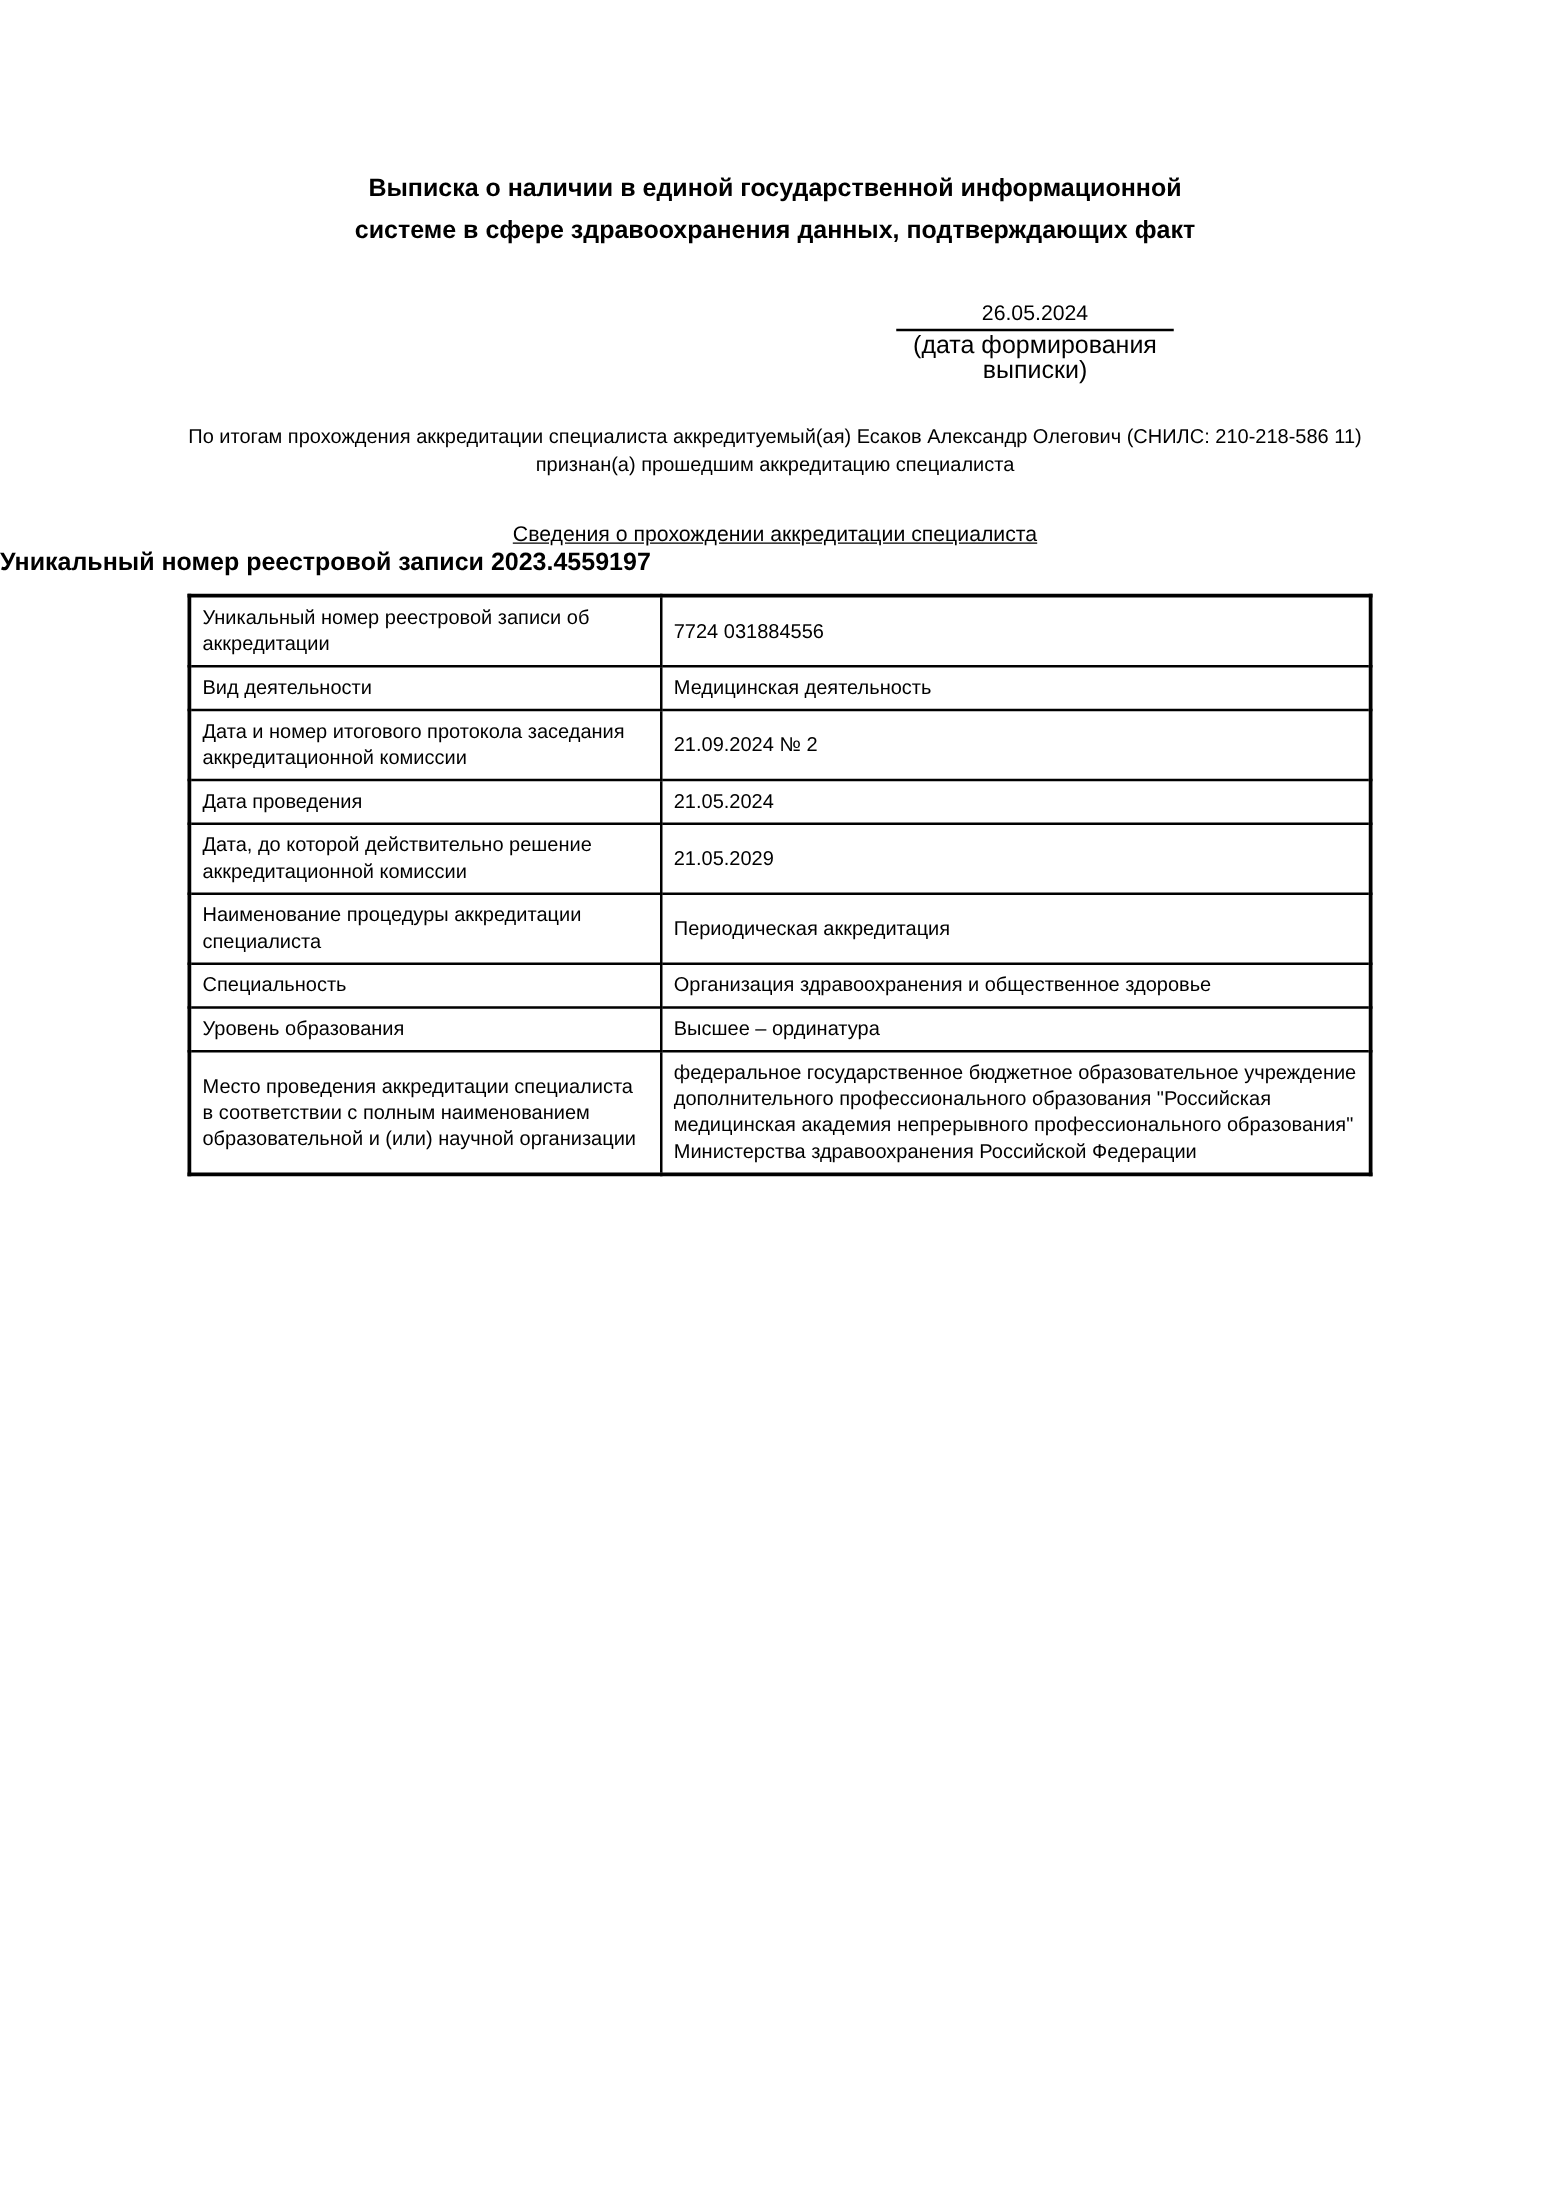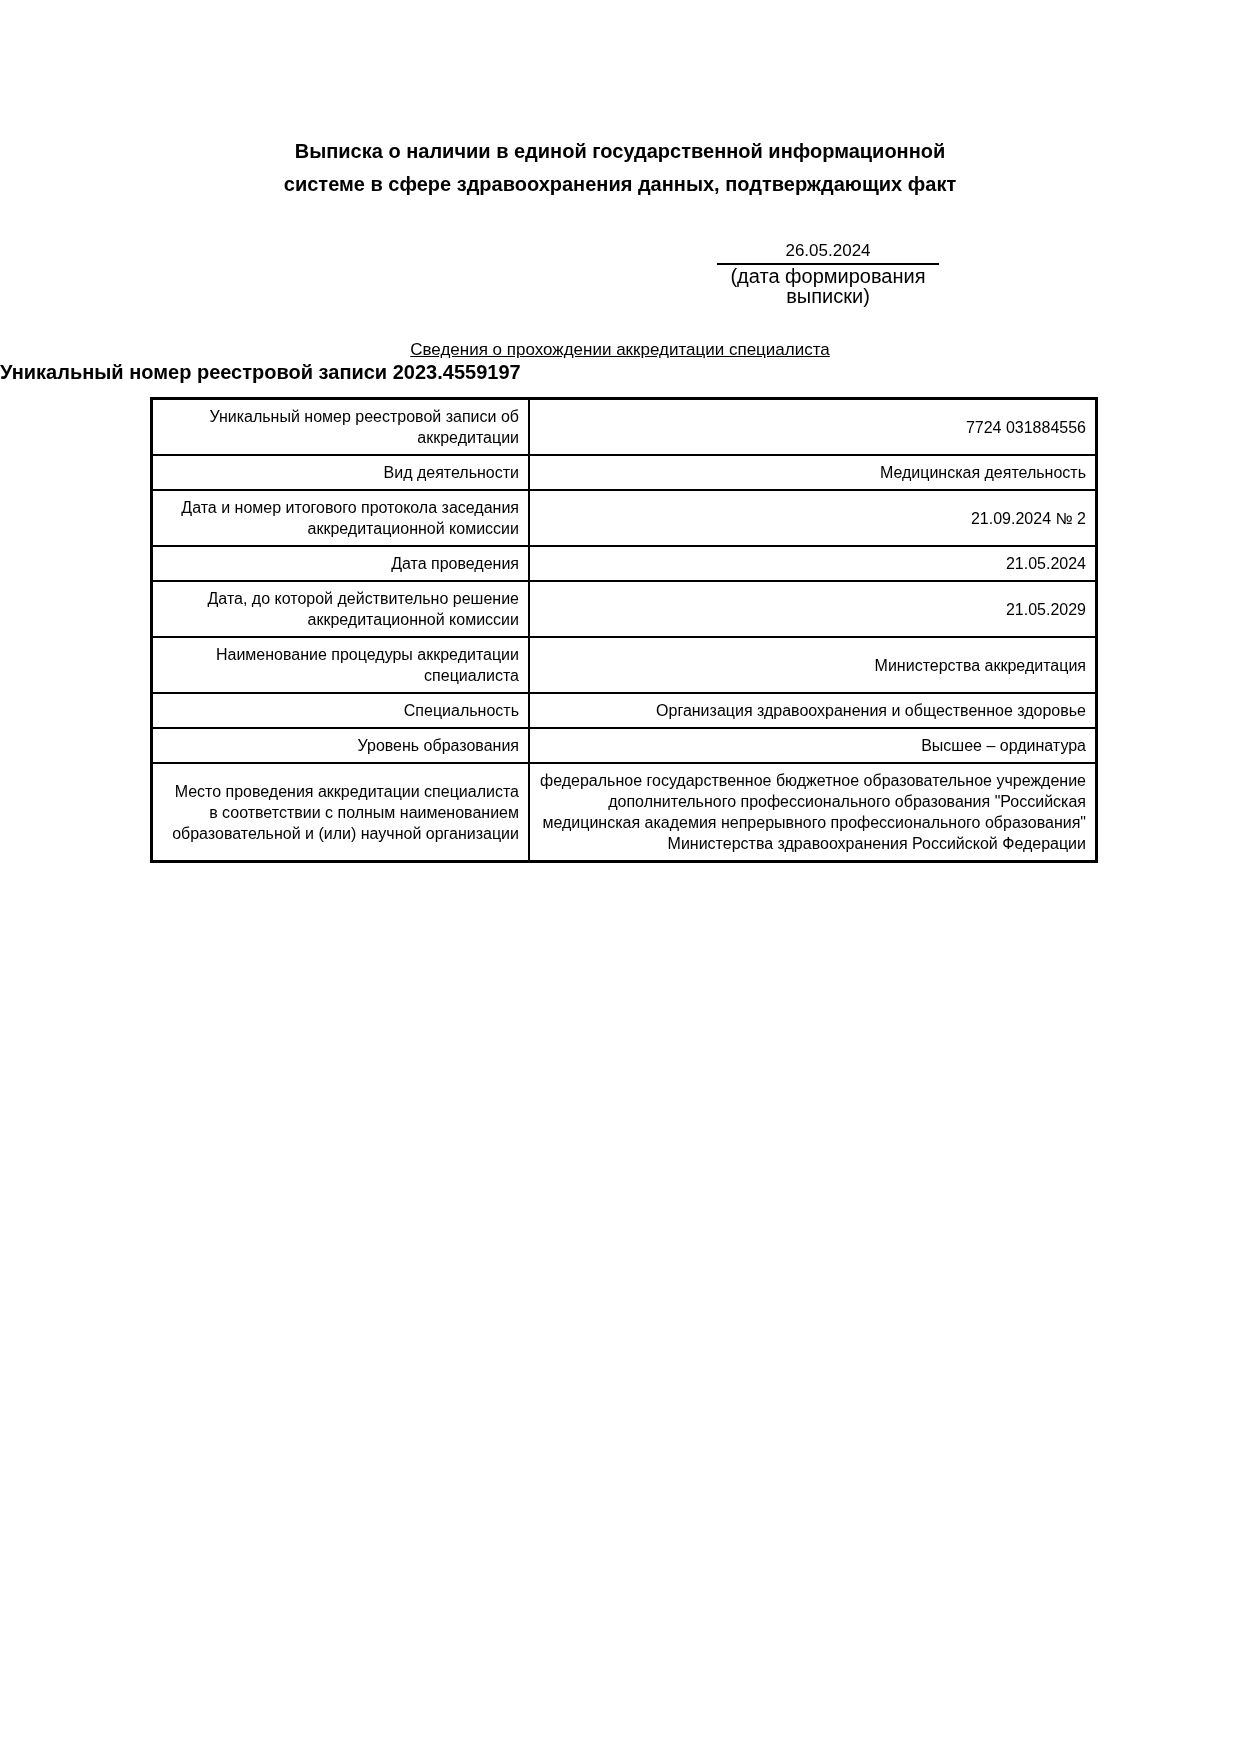--- a/index.html
+++ b/index.html
@@ -61,21 +61,20 @@
     font-size: 20px;
     font-weight: bold;
     line-height: 24px;
   }
   table.acc-table {
     margin: 13px 0 0 150px;
     width: 940px;
     border-collapse: collapse;
     border: 3px solid #000000;
     table-layout: fixed;
-    text-align: right;
   }
   table.acc-table td {
     border: 2px solid #000000;
     font-size: 16px;
     line-height: 21px;
     padding: 6px 9px;
     vertical-align: middle;
     word-wrap: break-word;
   }
   td.col-label { width: 357px; }
@@ -89,20 +88,21 @@
   <div class="title-block">
     <div>Выписка о наличии в единой государственной информационной</div>
     <div>системе в сфере здравоохранения данных, подтверждающих факт</div>
   </div>
 
   <div class="date-block">
     <div class="date-value">26.05.2024</div>
     <div class="date-caption">(дата формирования выписки)</div>
   </div>
 
+  <div class="intro-paragraph">По итогам прохождения аккредитации специалиста аккредитуемый(ая) Есаков Александр Олегович (СНИЛС: 210-218-586 11) признан(а) прошедшим аккредитацию специалиста</div>
 
   <div class="section-heading">Сведения о прохождении аккредитации специалиста</div>
 
   <div class="registry-heading">Уникальный номер реестровой записи 2023.4559197</div>
 
   <table class="acc-table">
     <tbody>
       <tr>
         <td class="col-label">Уникальный номер реестровой записи об аккредитации</td>
         <td class="col-value">7724 031884556</td>
@@ -118,21 +118,21 @@
       <tr>
         <td class="col-label">Дата проведения</td>
         <td class="col-value">21.05.2024</td>
       </tr>
       <tr>
         <td class="col-label">Дата, до которой действительно решение аккредитационной комиссии</td>
         <td class="col-value">21.05.2029</td>
       </tr>
       <tr>
         <td class="col-label">Наименование процедуры аккредитации специалиста</td>
-        <td class="col-value">Министерства аккредитация</td>
+        <td class="col-value">Периодическая аккредитация</td>
       </tr>
       <tr>
         <td class="col-label">Специальность</td>
         <td class="col-value">Организация здравоохранения и общественное здоровье</td>
       </tr>
       <tr>
         <td class="col-label">Уровень образования</td>
         <td class="col-value">Высшее – ординатура</td>
       </tr>
       <tr>

